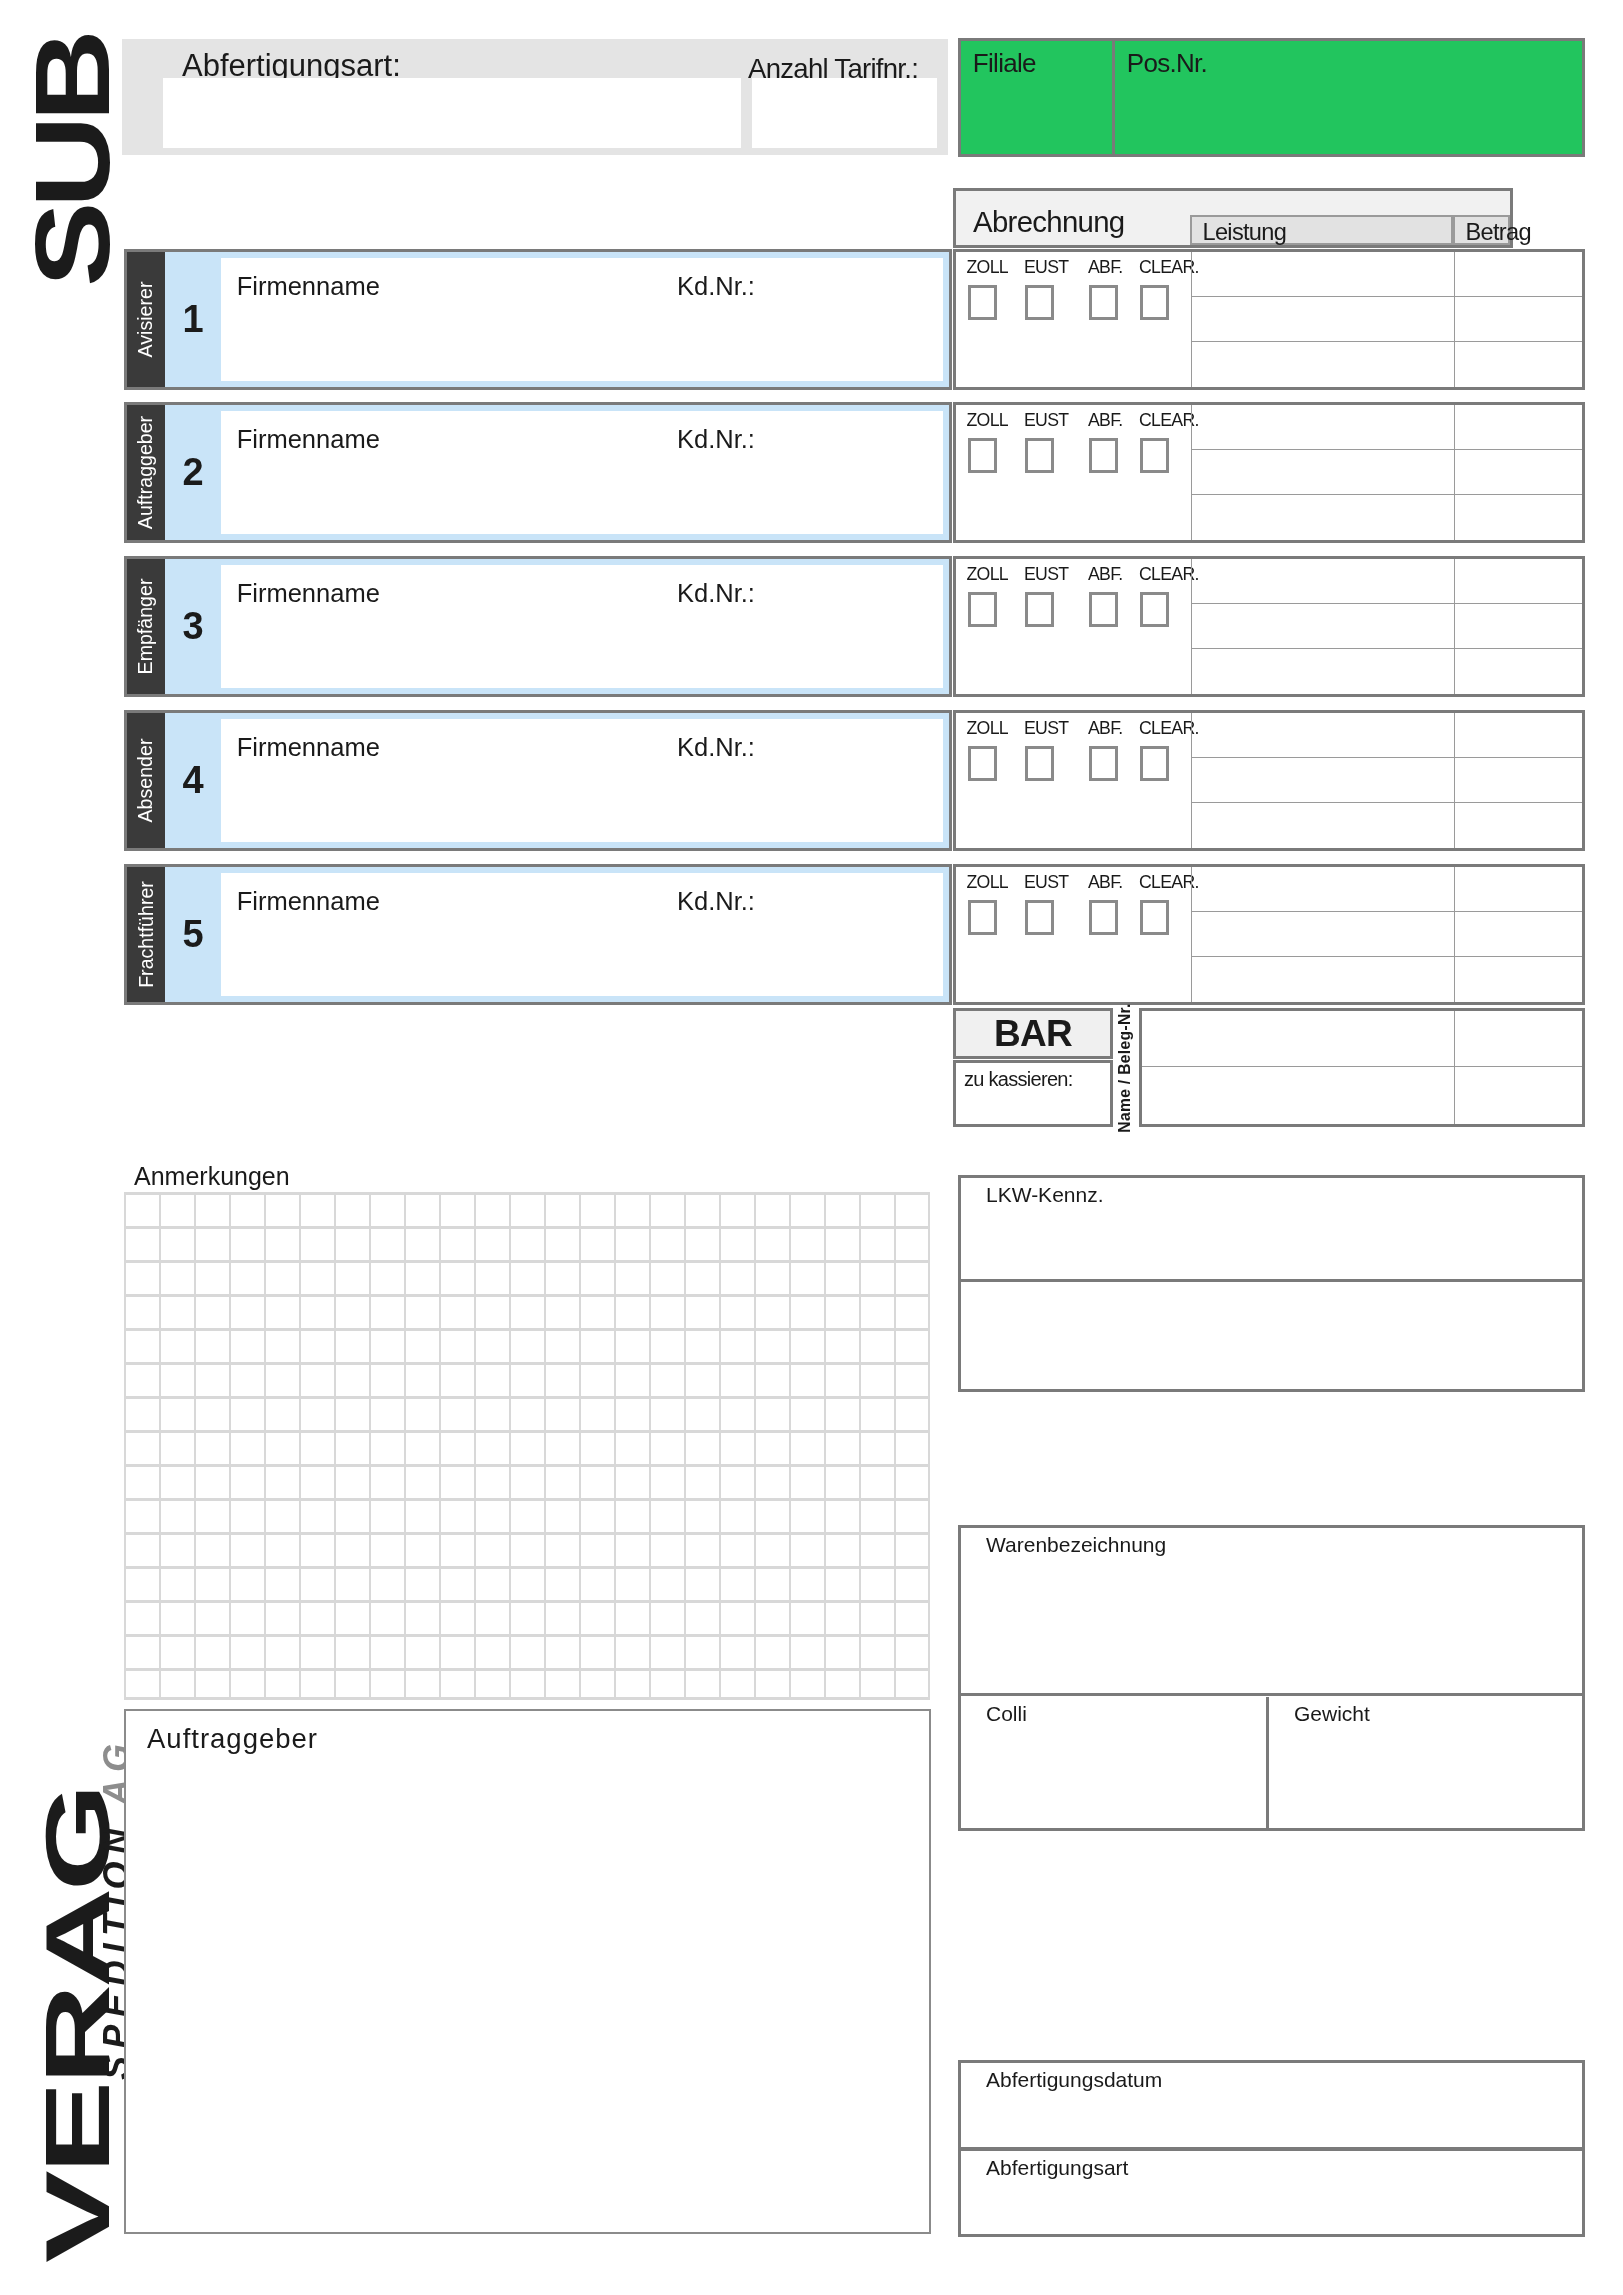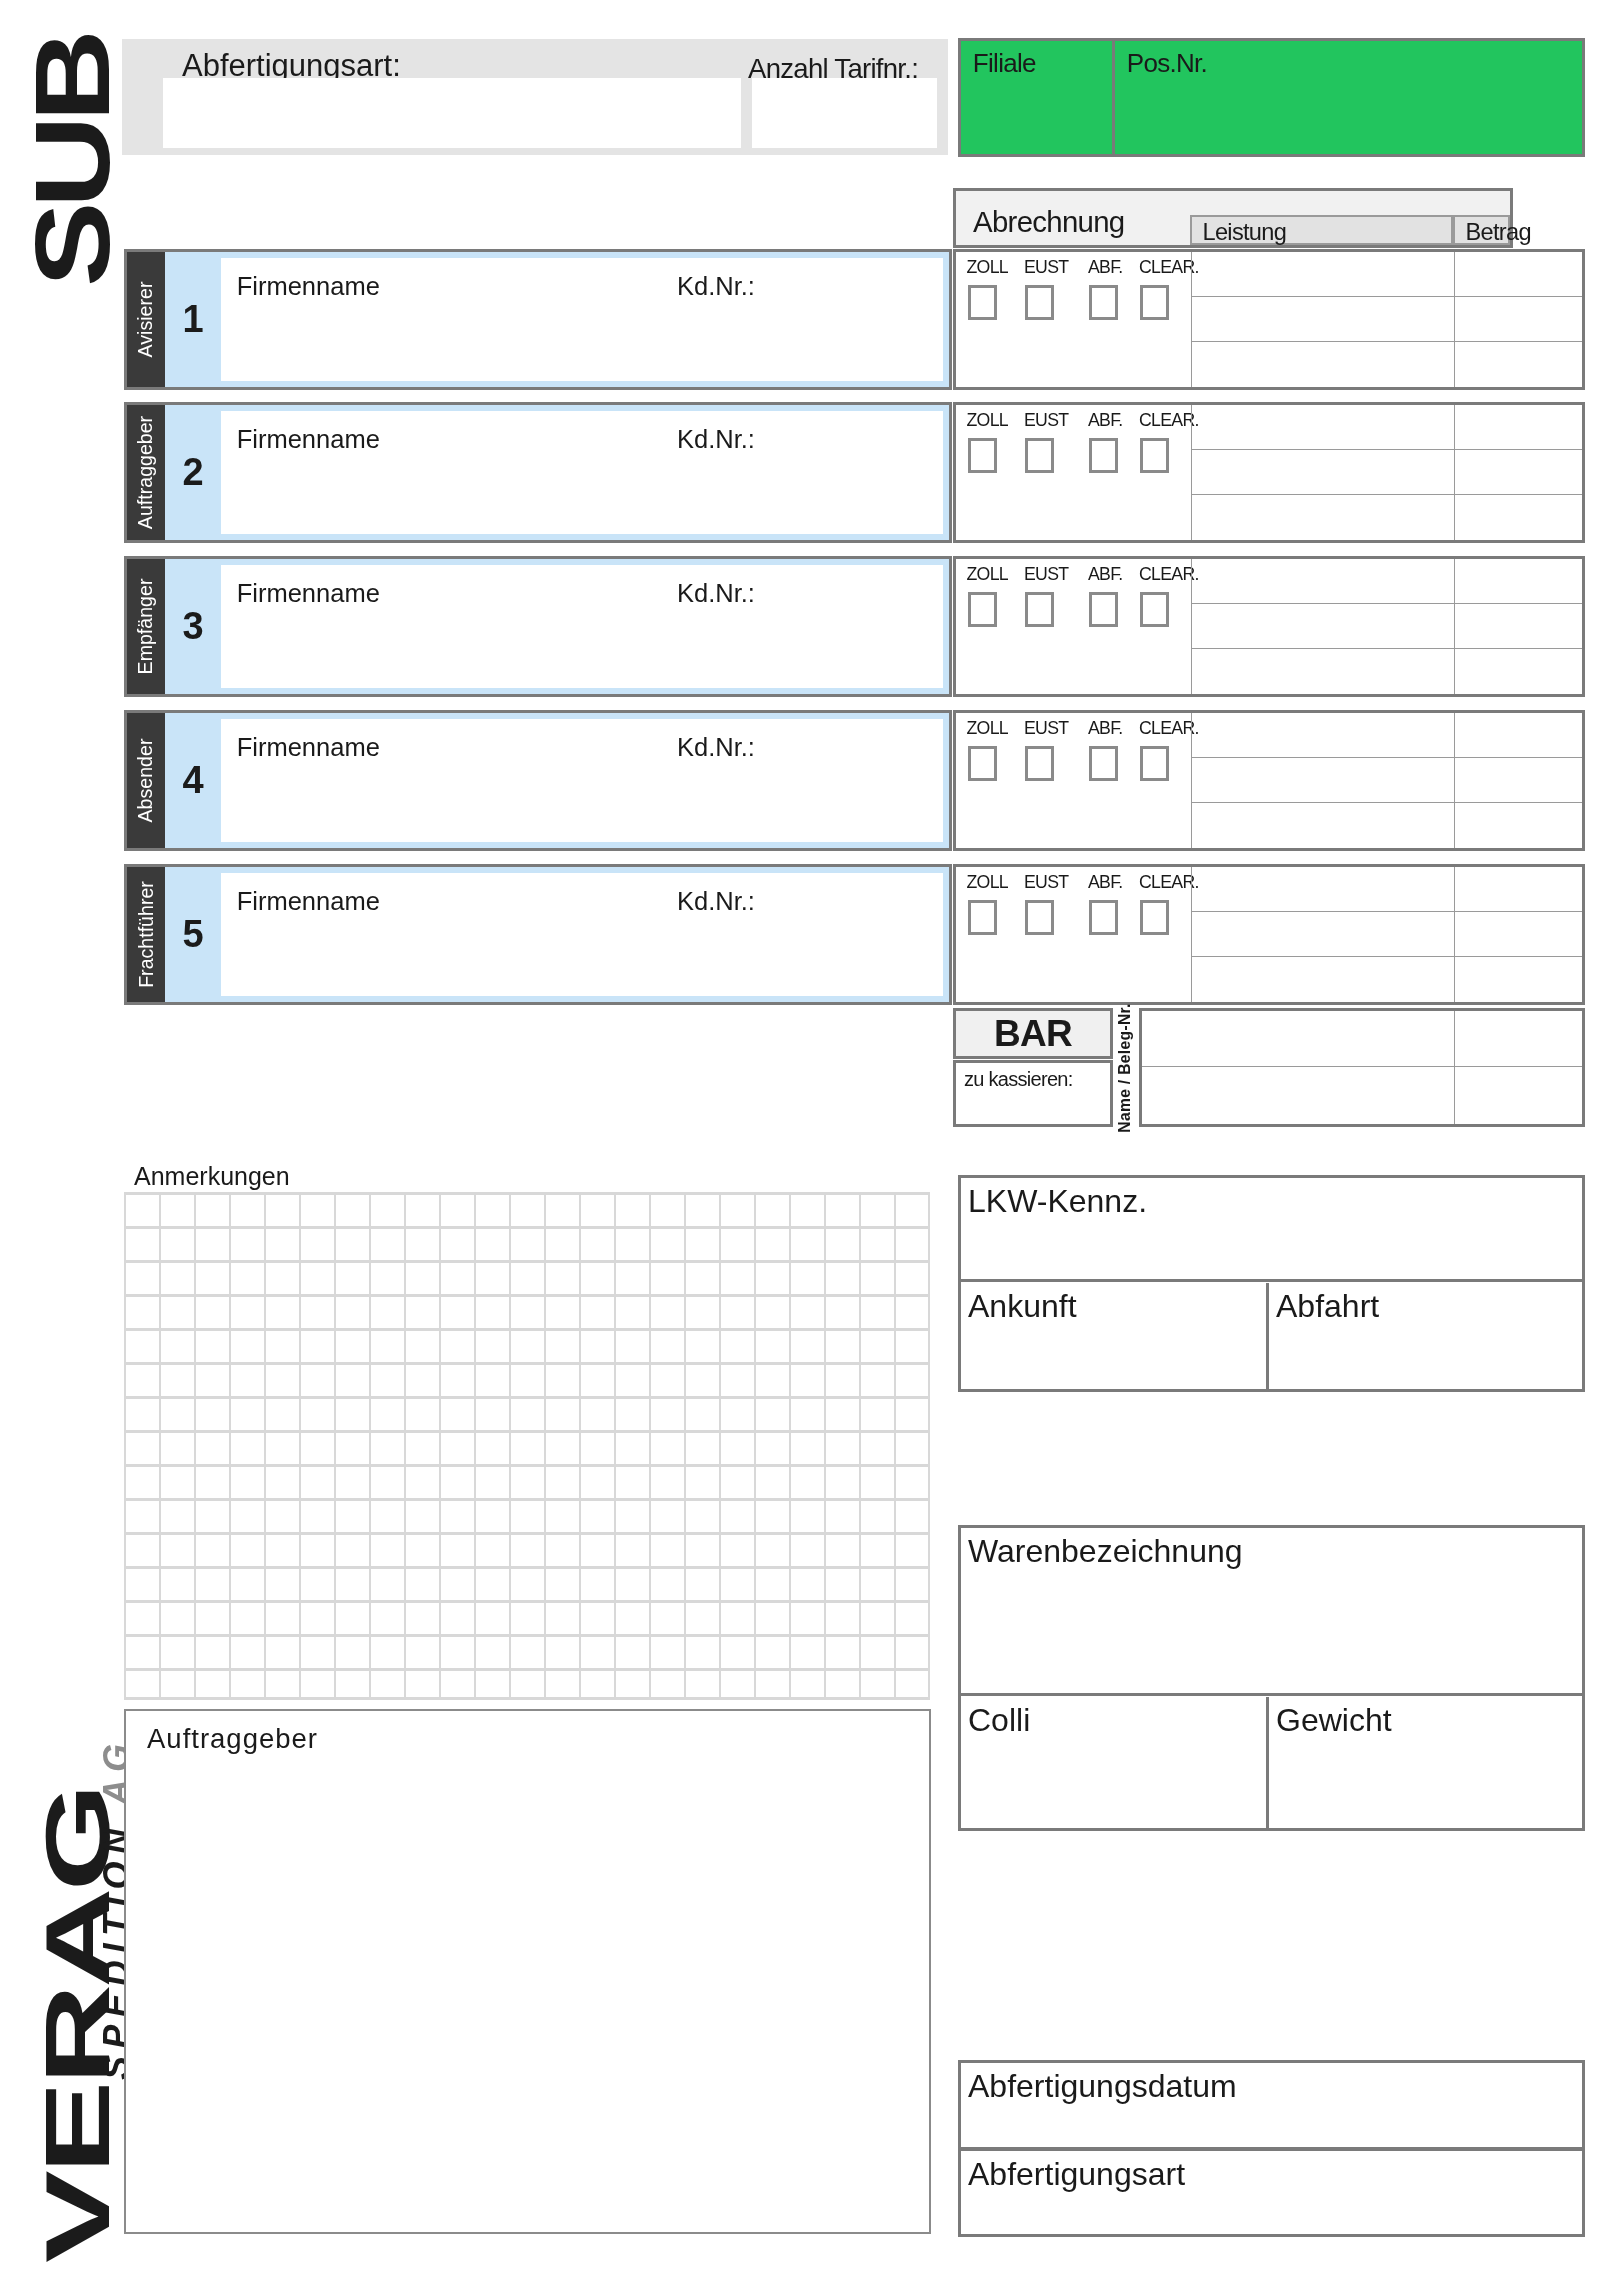--- a/index.html
+++ b/index.html
@@ -84,21 +84,21 @@
   
   .anm-label{left:134px;top:1162px;font-size:25px;}
   .anm-grid{left:124px;top:1192px;width:806px;height:508px;background-color:#fff;
     background-image:linear-gradient(to bottom,#d8d8d8 0 3.3px,transparent 3.3px),
                      linear-gradient(to right,#d8d8d8 0 2px,transparent 2px);
     background-size:100% 34px,35px 100%;
     border-right:2px solid #d8d8d8;border-bottom:3.3px solid #d8d8d8;box-sizing:border-box;}
 
   
   .panel{position:absolute;left:958px;width:627px;border:3.3px solid #7a7a7a;background:#fff;box-sizing:border-box;}
-  .panel .lbl{position:absolute;left:7px;top:5.2px;font-size:32px;}
+  .panel .lbl{position:absolute;left:25px;top:5.2px;font-size:21px;}
   .lkw-panel{top:1175px;height:217px;}
   .lkw-cell{position:absolute;left:0;right:0;top:0;height:101px;border-bottom:3.9px solid #7a7a7a;box-sizing:content-box;}
   .split-row{position:absolute;left:0;right:0;bottom:0;top:105px;}
   .split-left{position:absolute;left:0;top:0;bottom:0;width:308px;border-right:3.3px solid #7a7a7a;box-sizing:border-box;}
   .split-right{position:absolute;left:308px;top:0;bottom:0;right:0;}
   .ware-panel{top:1525px;height:306px;}
   .ware-cell{position:absolute;left:0;right:0;top:0;height:165px;border-bottom:3.9px solid #7a7a7a;}
   .ware-panel .split-row{top:169px;}
   .abf-panel{top:2060px;height:177px;}
   .abf-cell{position:absolute;left:0;right:0;top:0;height:84px;border-bottom:4.6px solid #7a7a7a;}
@@ -343,28 +343,20 @@
   </div>
     </div>
 
   <span class="abs anm-label">Anmerkungen</span>
   <div class="abs anm-grid"></div>
 
   <div class="panel lkw-panel">
     <div class="lkw-cell">
       <span class="lbl">LKW-Kennz.</span>
     </div>
-    <div class="split-row">
-      <div class="split-left">
-        <span class="lbl">Ankunft</span>
-      </div>
-      <div class="split-right">
-        <span class="lbl">Abfahrt</span>
-      </div>
-    </div>
   </div>
 
   <div class="panel ware-panel">
     <div class="ware-cell">
       <span class="lbl">Warenbezeichnung</span>
     </div>
     <div class="split-row">
       <div class="split-left">
         <span class="lbl">Colli</span>
       </div>

